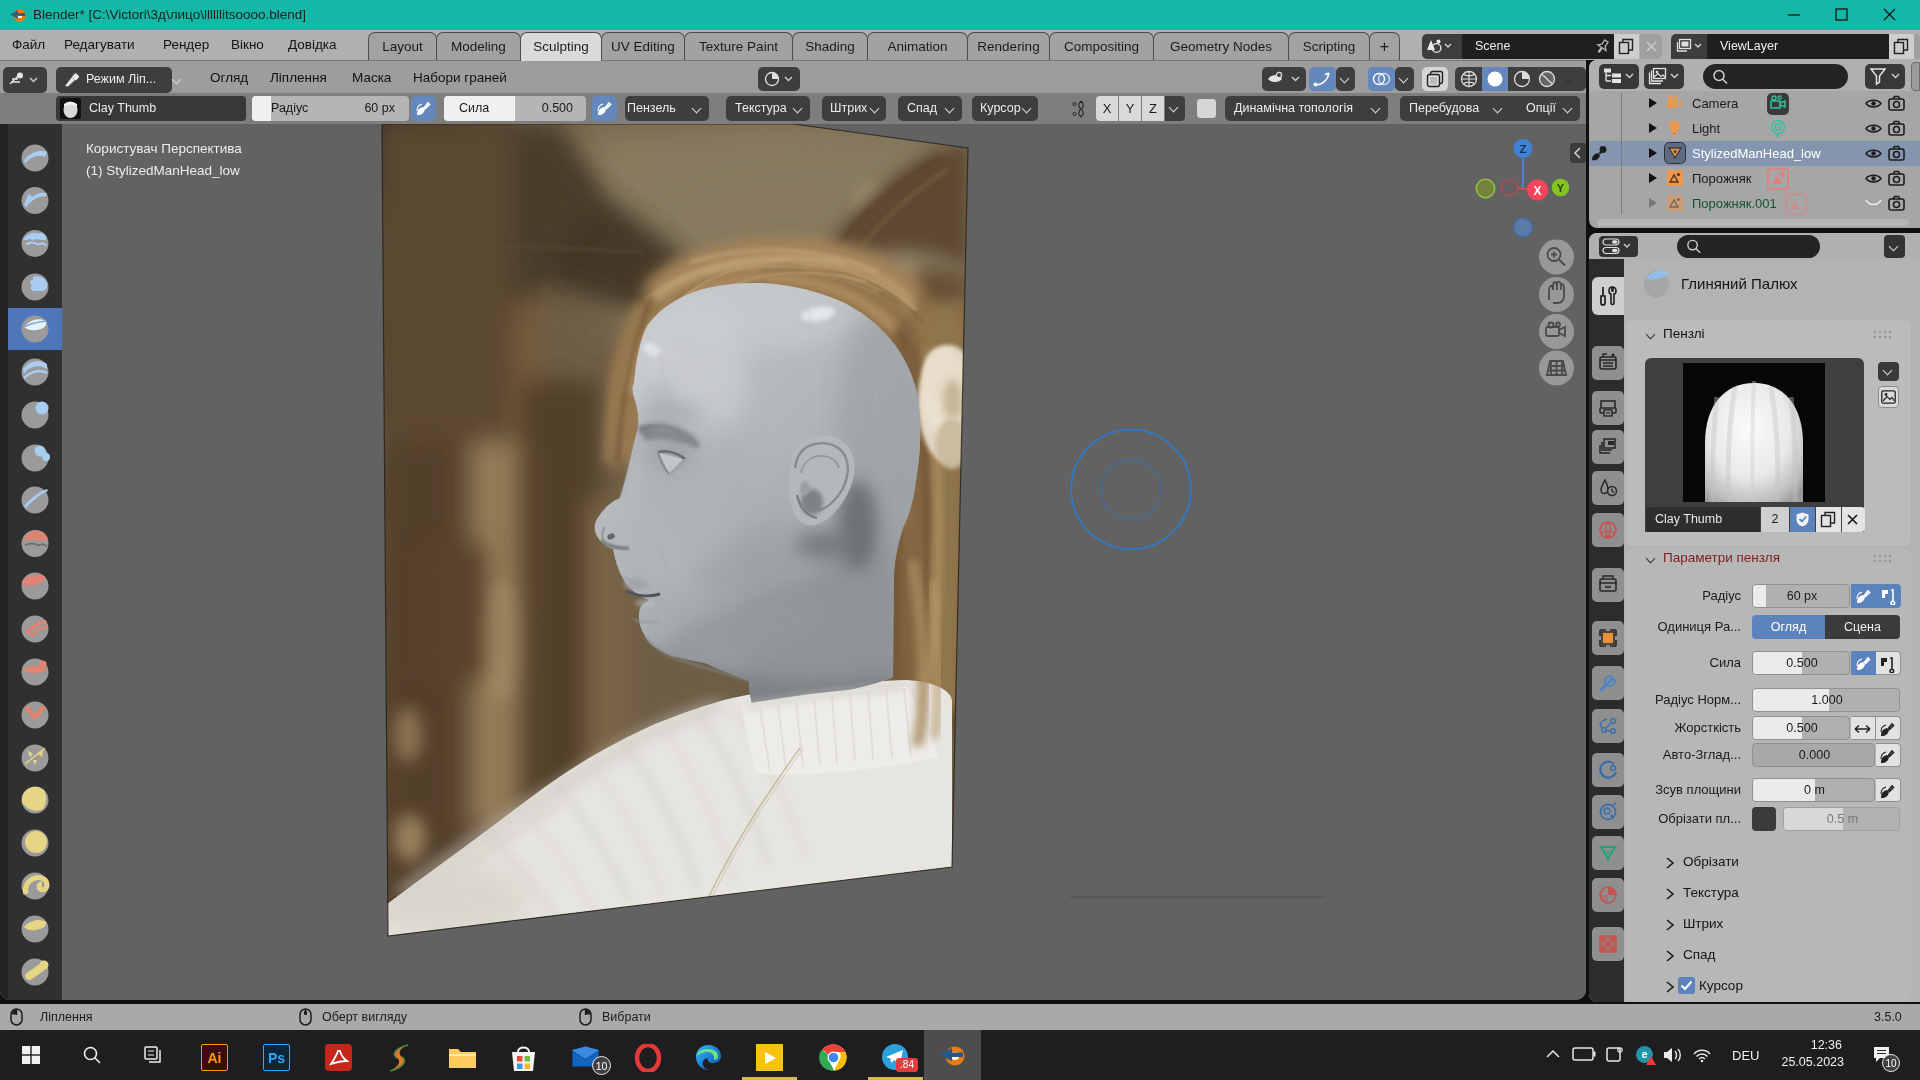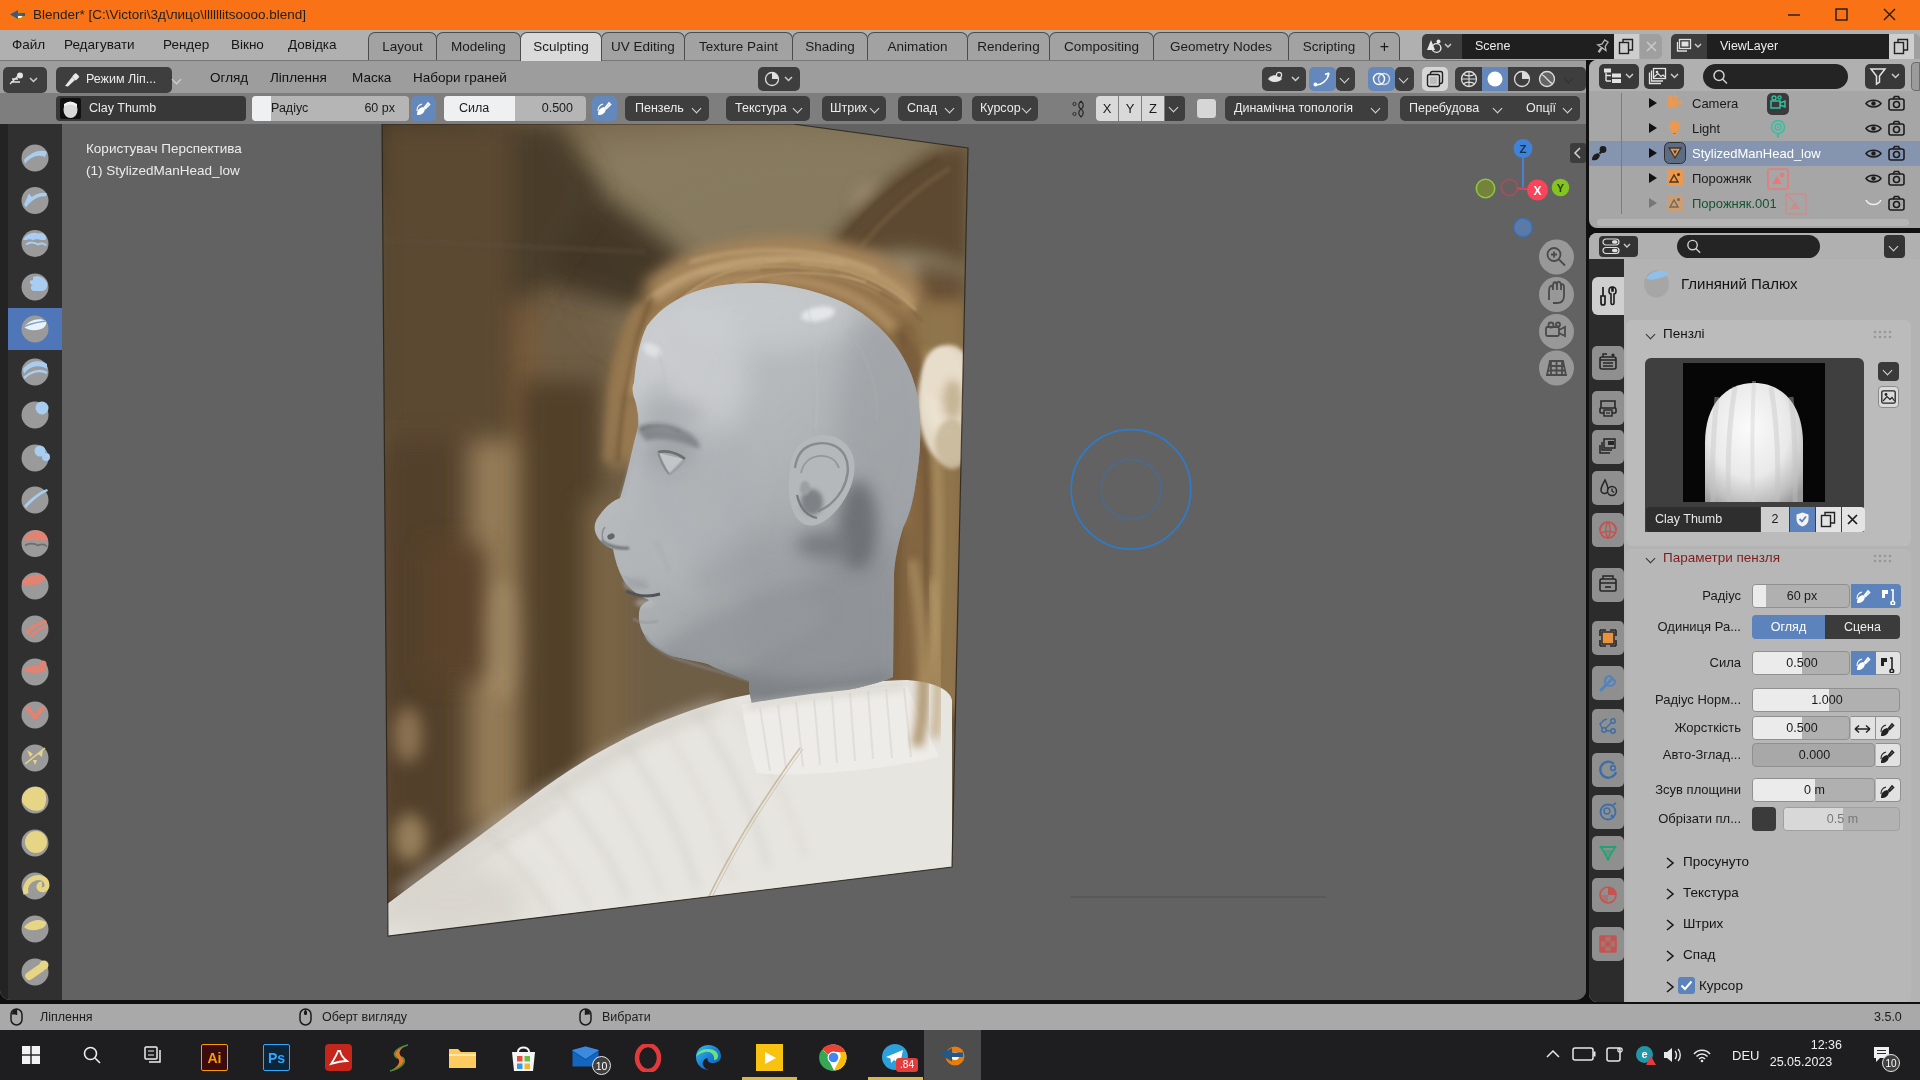--- a/index.html
+++ b/index.html
@@ -1,19 +1,19 @@
 <!DOCTYPE html>
 <html><head><meta charset="utf-8">
 <style>
 *{margin:0;padding:0;box-sizing:border-box}
 html,body{width:1920px;height:1080px;overflow:hidden;background:#101010;font-family:"Liberation Sans",sans-serif;-webkit-font-smoothing:antialiased}
 .abs{position:absolute}
 #page{position:relative;width:1920px;height:1080px}
 
-#titlebar{position:absolute;left:0;top:0;width:1920px;height:30px;background:#f97316;color:#1b1b1b}
+#titlebar{position:absolute;left:0;top:0;width:1920px;height:30px;background:#14b8a6;color:#1b1b1b}
 #titletext{position:absolute;left:33px;top:7px;font-size:13.5px;color:#1f1f1f}
 
 #topbar{position:absolute;left:0;top:30px;width:1920px;height:30px;background:#b0b0b0}
 .menu{position:absolute;top:7px;font-size:13.5px;color:#151515}
 .tab{position:absolute;top:2px;height:29px;background:#a2a2a2;border:1px solid #4c4c4c;border-bottom:none;border-radius:7px 7px 0 0;font-size:13.5px;color:#1b1b1b;text-align:center;line-height:27px}
 .tab.active{background:#dadada;z-index:2}
 
 #toolheader{position:absolute;left:0;top:60px;width:1586px;height:33px;background:#9d9d9d;border-top:1px solid #777}
 .thmenu{position:absolute;top:9px;font-size:13.5px;color:#111}
 .btn-dark{position:absolute;background:#3e3e3e;border-radius:5px;color:#ececec;font-size:12.5px}
@@ -224,21 +224,21 @@
       <span class="abs" style="right:13px;top:5px">0.500</span>
     </div>
     <div class="btn-blue" style="left:592px;top:3px;width:25px;height:25px">
       <svg class="abs" style="left:4px;top:4px" width="17" height="17" viewBox="0 0 17 17">
           <path d="M2 15 C2 10 4 8 8 7 L10 9 C9 13 7 15 2 15 Z" fill="#fff"></path>
           <path d="M9 8 L13 3 L14.5 4.5 L10 9" stroke="#fff" stroke-width="1.6" fill="none"></path>
           <path d="M2 11 A7 7 0 0 1 7 4" stroke="#fff" stroke-width="1.1" fill="none"></path>
         </svg>
     </div>
     <div class="btn-dark" style="left:625px;top:3px;width:84px;height:25px">
-        <span class="abs" style="left:10px;top:5px">Пензель</span>
+        <span class="abs" style="left:2px;top:5px">Пензель</span>
         <span class="chev abs" style="left:68px;top:9px"></span>
       </div>
     <div class="btn-dark" style="left:726px;top:3px;width:84px;height:25px">
         <span class="abs" style="left:9px;top:5px">Текстура</span>
         <span class="chev abs" style="left:68px;top:9px"></span>
       </div>
     <div class="btn-dark" style="left:822px;top:3px;width:64px;height:25px">
         <span class="abs" style="left:8px;top:5px">Штрих</span>
         <span class="chev abs" style="left:49px;top:9px"></span>
       </div>
@@ -1080,21 +1080,21 @@
         </div>
         <div class="prop-label" style="left:42px;top:578px">Обрізати пл...</div>
         <div class="abs" style="left:163px;top:574px;width:24px;height:24px;background:#3b3b3b;border-radius:4px"></div>
         <div class="pslider" style="left:194px;top:574px;width:117px;background:#b2b2b2;border-color:#a0a0a0">
           <div class="fill" style="width:59px;background:#d8d8d8"></div>
           <span class="abs" style="left:0;top:4px;width:117px;text-align:center;color:#787878">0.5 m</span>
         </div>
         <svg class="abs" style="left:76px;top:624px" width="10" height="12" viewBox="0 0 10 12">
           <path d="M2,1 L8,6 L2,11" stroke="#1a1a1a" stroke-width="1.6" fill="none"></path>
         </svg>
-        <div class="sect" style="left:94px;top:621px">Просунуто</div>
+        <div class="sect" style="left:94px;top:621px">Обрізати</div>
         <svg class="abs" style="left:76px;top:655px" width="10" height="12" viewBox="0 0 10 12">
           <path d="M2,1 L8,6 L2,11" stroke="#1a1a1a" stroke-width="1.6" fill="none"></path>
         </svg>
         <div class="sect" style="left:94px;top:652px">Текстура</div>
         <svg class="abs" style="left:76px;top:686px" width="10" height="12" viewBox="0 0 10 12">
           <path d="M2,1 L8,6 L2,11" stroke="#1a1a1a" stroke-width="1.6" fill="none"></path>
         </svg>
         <div class="sect" style="left:94px;top:683px">Штрих</div>
         <svg class="abs" style="left:76px;top:717px" width="10" height="12" viewBox="0 0 10 12">
           <path d="M2,1 L8,6 L2,11" stroke="#1a1a1a" stroke-width="1.6" fill="none"></path>
@@ -1233,20 +1233,20 @@
       <svg class="abs" style="left:1663px;top:16px" width="20" height="18" viewBox="0 0 20 18">
         <path d="M1,6 L4,6 L9,2 L9,16 L4,12 L1,12 Z" fill="#e8e8e8"></path>
         <path d="M12,5 C14,7 14,11 12,13 M15,3 C18,6 18,12 15,15" fill="none" stroke="#e8e8e8" stroke-width="1.4"></path>
       </svg>
       <svg class="abs" style="left:1692px;top:17px" width="20" height="16" viewBox="0 0 20 16">
         <path d="M10,15 L10,15 M2,7 C6,2 14,2 18,7 M4.5,9.5 C7.5,6 12.5,6 15.5,9.5 M7,12 C9,10 11,10 13,12" fill="none" stroke="#e8e8e8" stroke-width="1.5"></path>
         <circle cx="10" cy="14" r="1.3" fill="#e8e8e8"></circle>
       </svg>
       <div class="abs" style="left:1732px;top:18px;color:#f0f0f0;font-size:13px">DEU</div>
       <div class="abs" style="left:1774px;top:8px;width:68px;text-align:right;color:#f0f0f0;font-size:12.5px">12:36</div>
-      <div class="abs" style="left:1758px;top:25px;width:86px;text-align:center;color:#f0f0f0;font-size:12.5px">25.05.2023</div>
+      <div class="abs" style="left:1758px;top:25px;width:86px;text-align:right;color:#f0f0f0;font-size:12.5px">25.05.2023</div>
       <svg class="abs" style="left:1872px;top:15px" width="21" height="20" viewBox="0 0 21 20">
         <path d="M2,2 L17,2 L17,13 L8,13 L4,17 L4,13 L2,13 Z" fill="#f0f0f0"></path>
         <path d="M5,5.5 L14,5.5 M5,8.5 L14,8.5" stroke="#2a2a2a" stroke-width="1.2"></path>
       </svg>
       <div class="abs" style="left:1882px;top:24px;width:18px;height:18px;background:#404040;border:1.5px solid #e8e8e8;border-radius:50%;color:#fff;font-size:10px;text-align:center;line-height:17px">10</div>
     </div>
 </div>
 
 </body></html>

